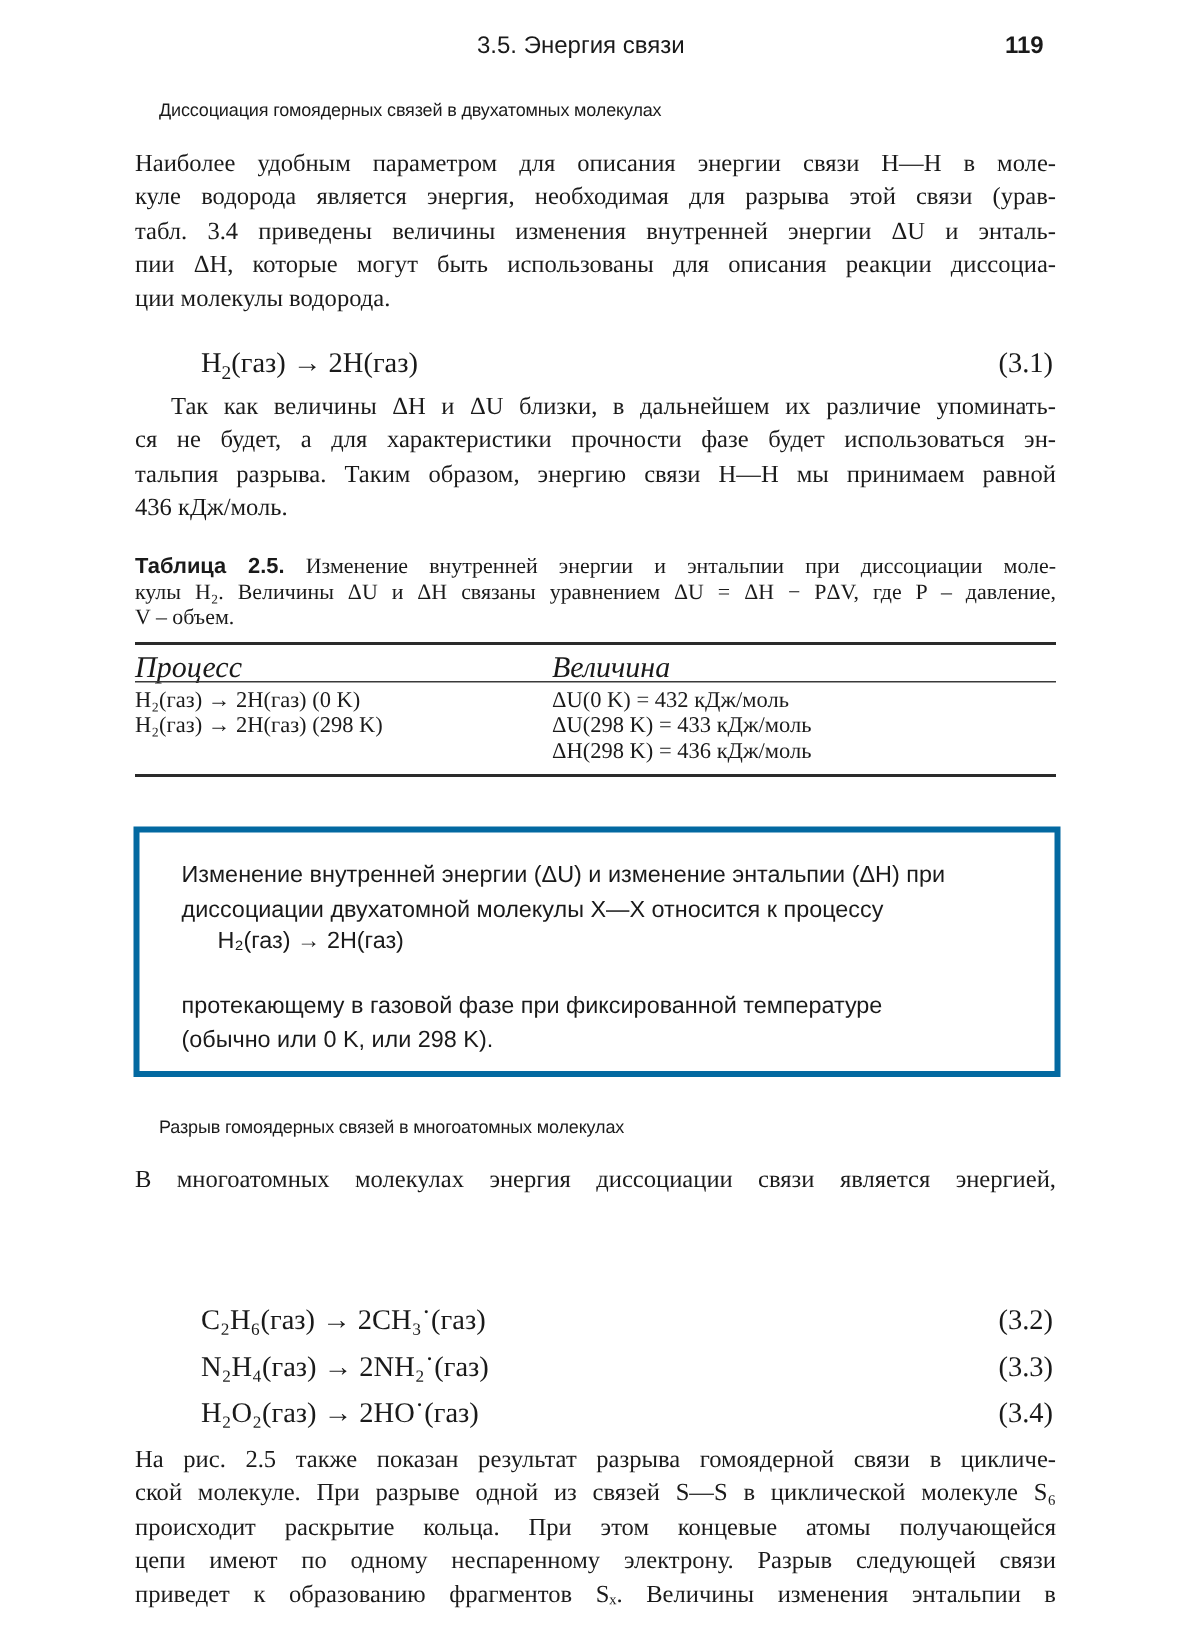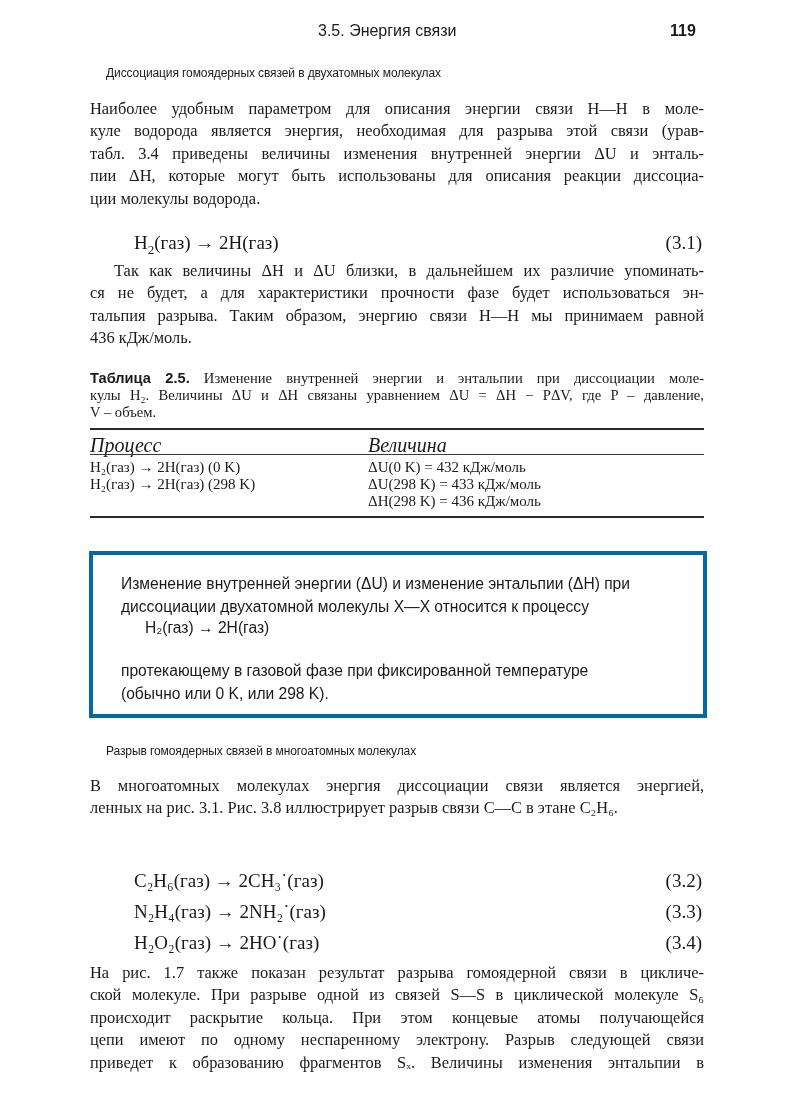--- a/index.html
+++ b/index.html
@@ -96,37 +96,36 @@
     <div class="box-text" style="top:43px;">диссоциации двухатомной молекулы X—X относится к процессу</div>
     <div class="box-text" style="top:64px; left:52px;">H₂(газ)  → 2H(газ)</div>
     <div class="box-text" style="top:107px;">протекающему в газовой фазе при фиксированной температуре</div>
     <div class="box-text" style="top:130px;">(обычно или 0 K, или 298 K).</div>
   </div>
 
   <div class="heading sans" style="top:744px;">Разрыв гомоядерных связей в многоатомных молекулах</div>
 
   <div class="para serif" style="top:775px;">
     <span class="line">В многоатомных молекулах энергия диссоциации связи является энергией,</span>
-    <span class="line last">ленных на рис. 3.1. Рис. 3.8 иллюстрирует разрыв связи C—C в этане C₂H₆.</span>
   </div>
 
   <div class="eq serif" style="top:870px;">
     <span class="formula">C₂H₆(газ) → 2CH₃˙(газ)</span>
     <span class="eqnum">(3.2)</span>
   </div>
   <div class="eq serif" style="top:901px;">
     <span class="formula">N₂H₄(газ) → 2NH₂˙(газ)</span>
     <span class="eqnum">(3.3)</span>
   </div>
   <div class="eq serif" style="top:932px;">
     <span class="formula">H₂O₂(газ) → 2HO˙(газ)</span>
     <span class="eqnum">(3.4)</span>
   </div>
 
   <div class="para serif" style="top:962px;">
-    <span class="line">На рис. 1.7 также показан результат разрыва гомоядерной связи в цикличе-</span>
+    <span class="line">На рис. 2.5 также показан результат разрыва гомоядерной связи в цикличе-</span>
     <span class="line">ской молекуле. При разрыве одной из связей S—S в циклической молекуле S₆</span>
     <span class="line">происходит раскрытие кольца. При этом концевые атомы получающейся</span>
     <span class="line">цепи имеют по одному неспаренному электрону. Разрыв следующей связи</span>
     <span class="line">приведет к образованию фрагментов Sₓ. Величины изменения энтальпии в</span>
   </div>
 
 </div>
 
 </body></html>

